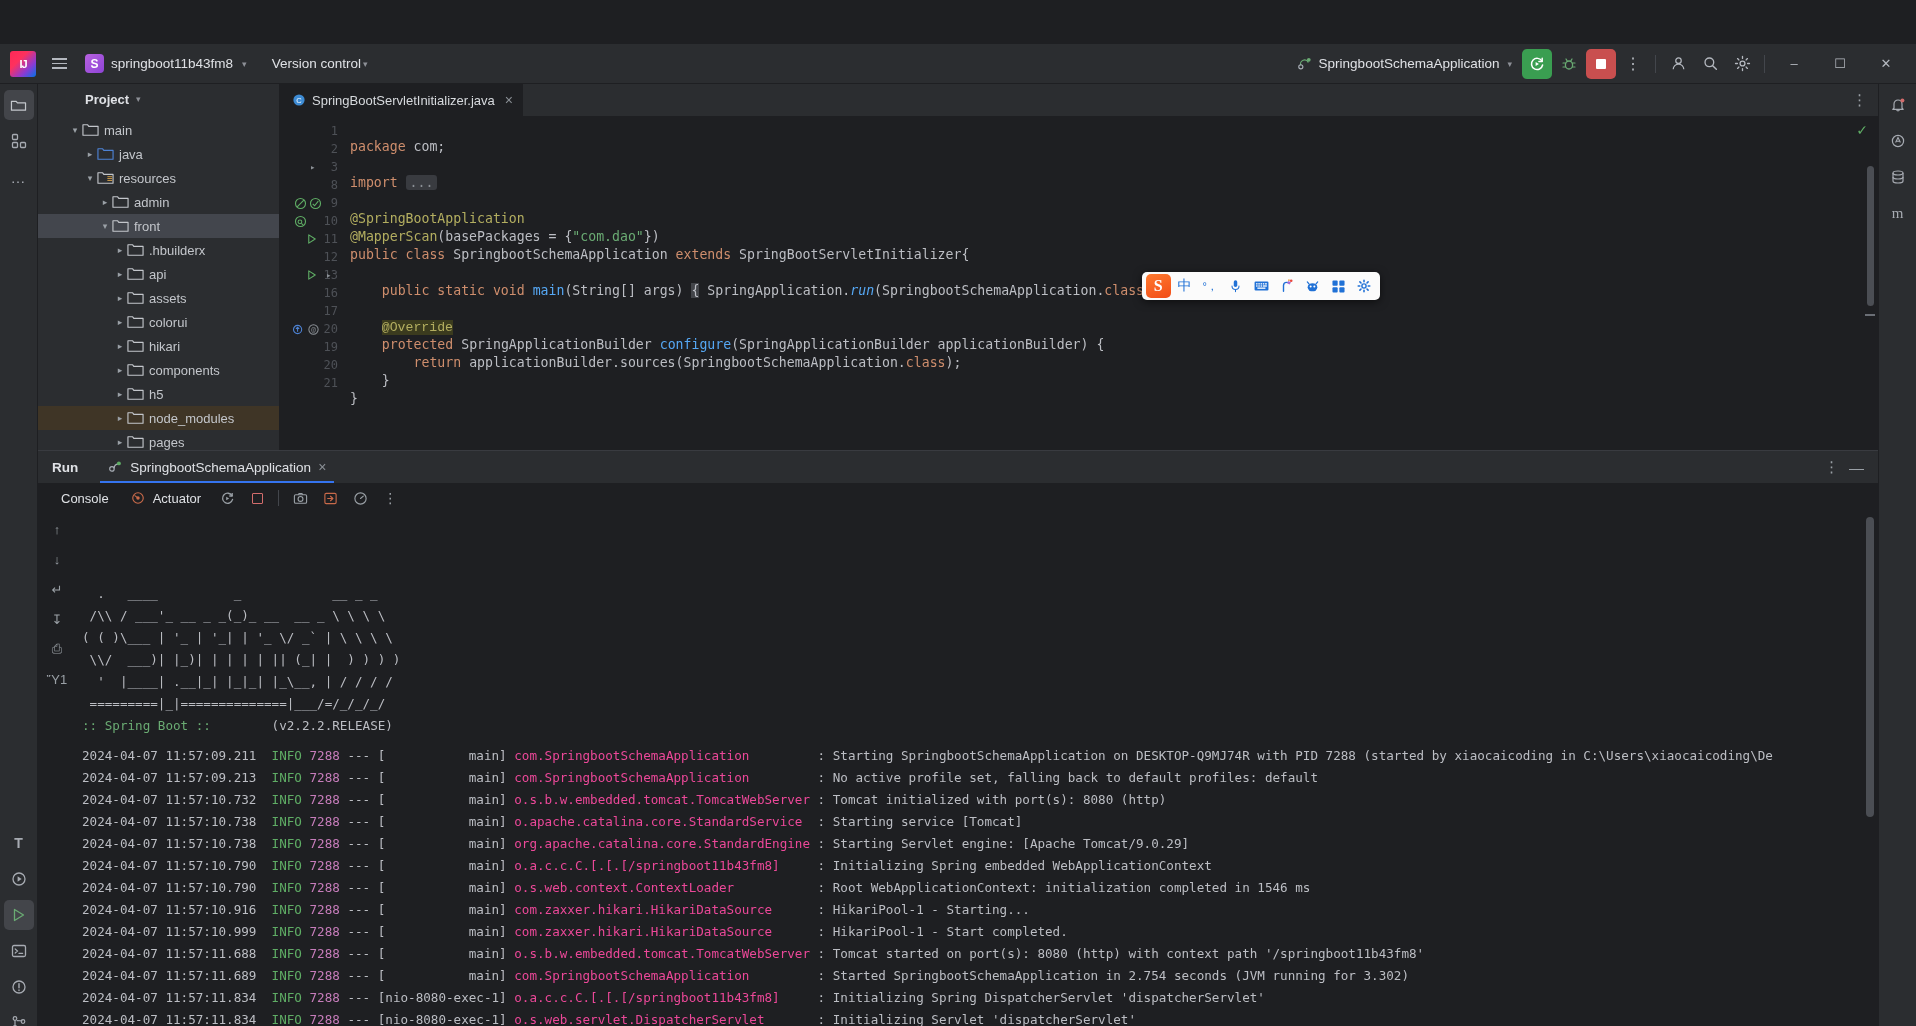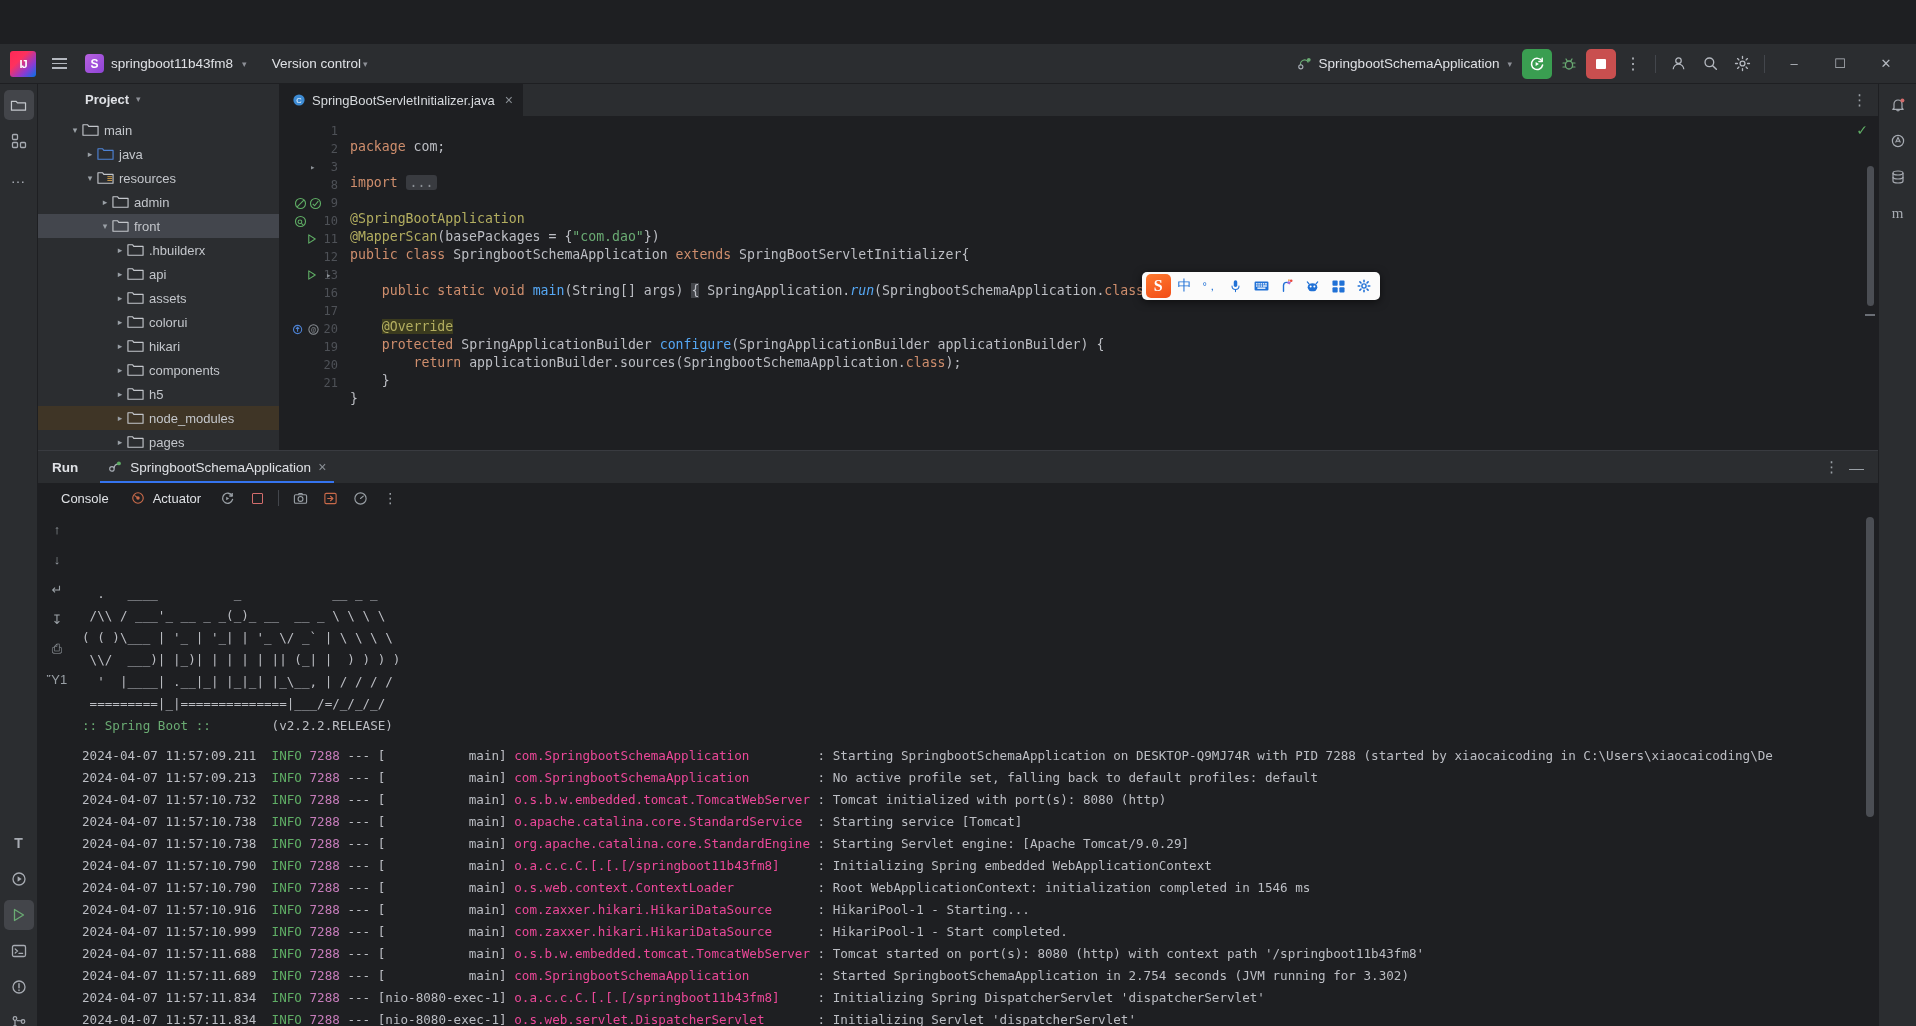--- a/index.html
+++ b/index.html
@@ -103,21 +103,21 @@
   .gmark { position:absolute; left: 16px; display:flex; gap: 2px; align-items:center; }
   .codearea { flex: 1; padding-top: 22px; font-family: "DejaVu Sans Mono", monospace;
      font-size: 13.2px; line-height: 18px; white-space: pre; overflow: hidden; color: #bcbec4; position:relative;}
   .cl { height: 18px; padding-left: 8px; }
   .kw { color: #cf8e6d; }
   .ann { color: #b3ae60; }
   .str { color: #6aab73; }
   .mth { color: #56a8f5; }
   .plain { color: #bcbec4; }
   .fold { background: #393b40; color:#8b9096; border-radius: 3px; padding: 0 4px; }
-  .ann-hl { background: #3b3b1e; }
+  .ann-hl { background: #3b3b1e; font-family: Liberation Mono, monospace; }
   .brace-hl { background: #43454a; }
   .right-strip { width: 150px; flex: 0 0 150px; background: #1e1f22; position:relative; }
   .scroll-thumb { position:absolute; right: 4px; width: 7px; background: #4b4e54; border-radius: 4px; }
   .ok-check { position:absolute; right: 10px; top: 6px; color:#5fad65; font-size: 14px; }
 
   
   .ime {
     position:absolute; left: 1142px; top: 228px; width: 238px; height: 28px;
     background: #fbfbfb; border-radius: 5px; display:flex; align-items:center;
     box-shadow: 0 2px 8px rgba(0,0,0,.55); padding: 0 4px; gap: 2px; z-index: 50;

